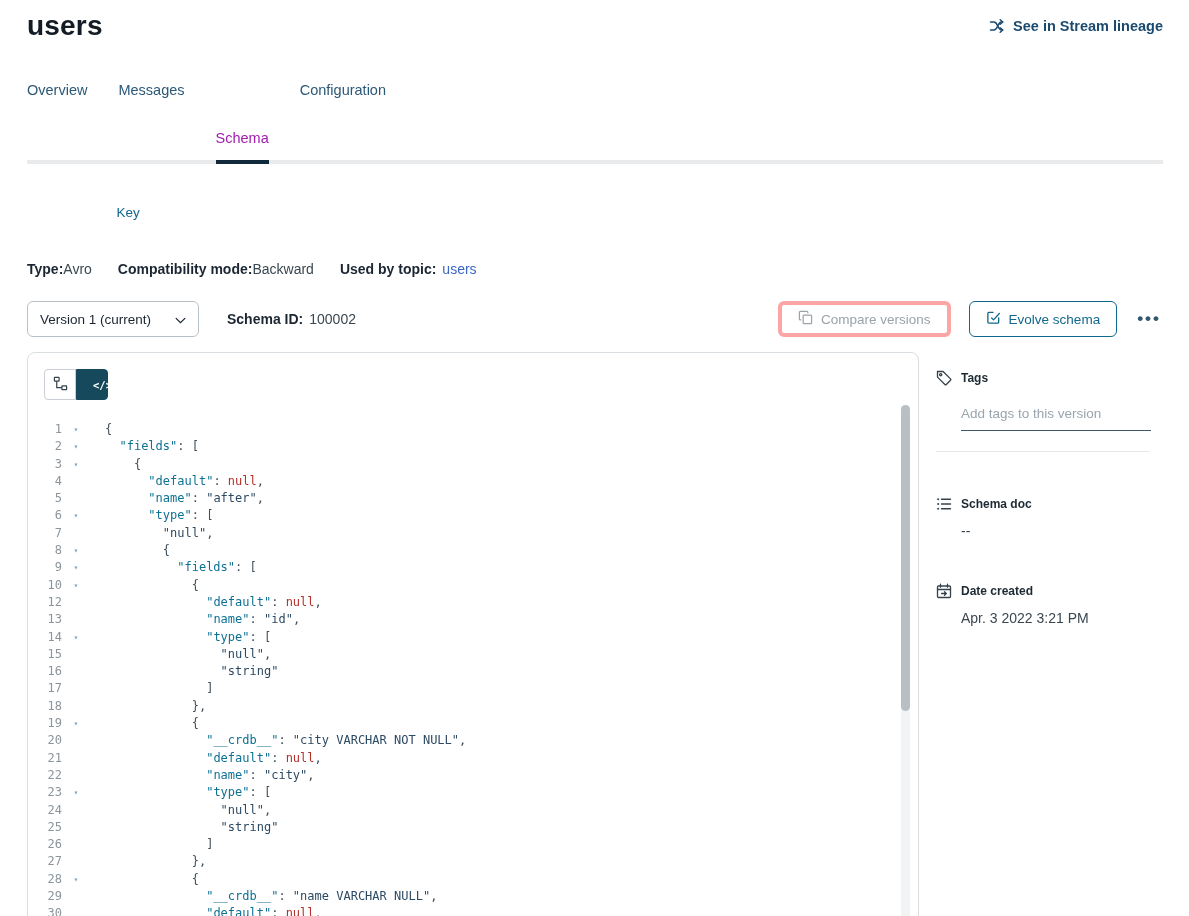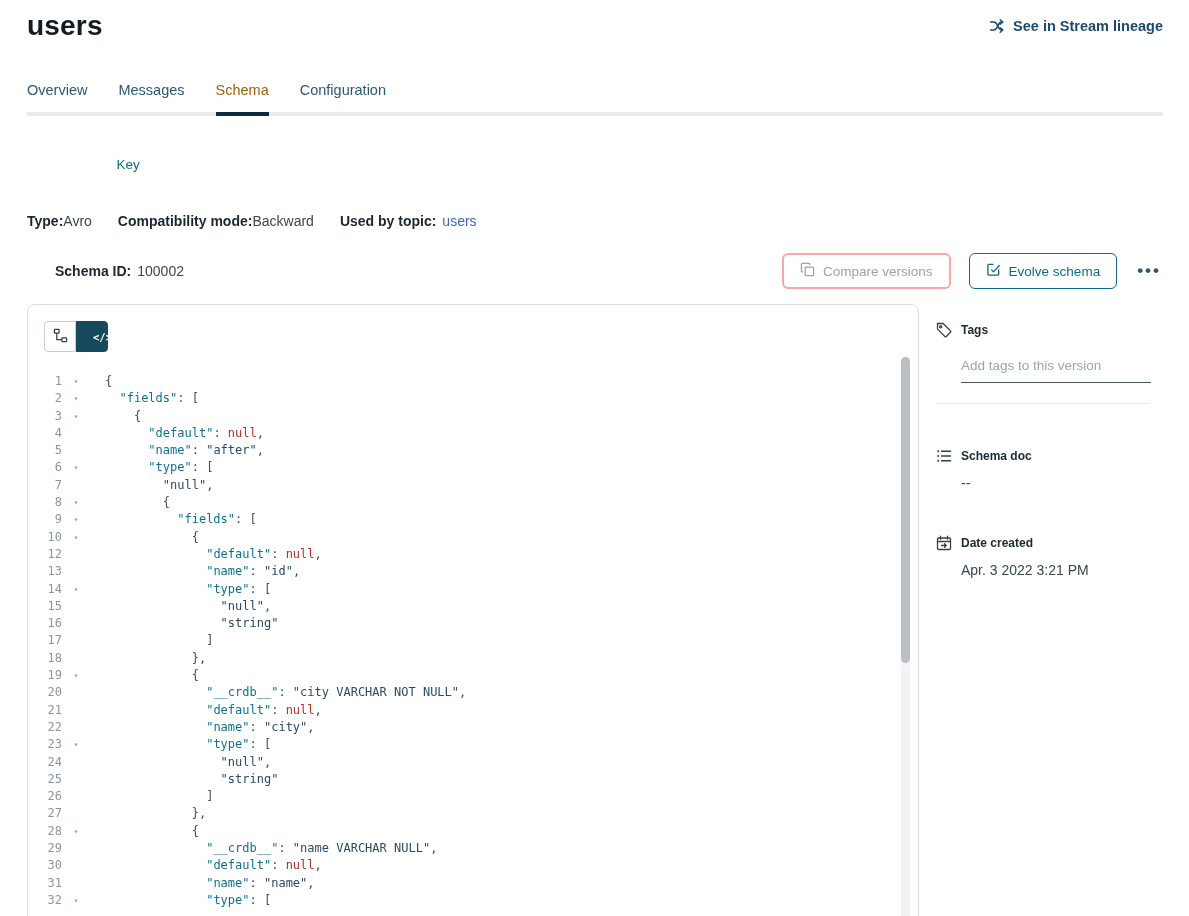--- a/index.html
+++ b/index.html
@@ -10,21 +10,21 @@
   
   .topbar { display:flex; justify-content:space-between; align-items:center; padding-top:10px; }
   .topbar h1 { font-size:28px; font-weight:700; color:#131c24; letter-spacing:.2px; }
   .lineage-link { display:flex; align-items:flex-start; gap:8px; color:#1b4a70; font-size:14.5px;
     font-weight:700; text-decoration:none; cursor:pointer; }
   .lineage-link svg { display:block; }
 
   
   .tabs { display:flex; gap:31px; margin-top:40px; border-bottom:4px solid #e9eaeb; }
   .tab { font-size:14.5px; color:#2c5878; padding-bottom:14px; position:relative; cursor:pointer; }
-  .tab.active { color:#a16207; font-weight:500; }
+  .tab.active { color:#a21caf; font-weight:500;margin-top:48px; }
   .tab.active::after { content:""; position:absolute; left:0; right:0; bottom:-4px; height:4px; background:#102a3c; }
 
   
   .serde { margin-top:33px; display:flex; align-items:center; }
   .serde button { font-family:inherit; font-size:13.5px; border:none; background:none; cursor:pointer; }
   .serde-value { background:#17495d; color:#fff; border-radius:4px; padding:8px 15px; }
   .serde-key { color:#11688c; margin-left:20px; padding:8px 6px; }
 
   
   .meta { margin-top:33px; display:flex; align-items:flex-start; font-size:14px; }
@@ -37,21 +37,21 @@
   .version-bar { margin-top:24px; display:flex; align-items:center; }
   .select { width:172px; height:36px; border:1px solid #b9c1c7; border-radius:6px; background:#fff;
     display:flex; align-items:center; justify-content:space-between; padding:0 12px; font-size:13.5px;
     color:#1b2632; cursor:pointer; }
   .schema-id { margin-left:28px; font-size:14px; display:flex; }
   .schema-id .lbl { font-weight:700; }
   .schema-id .val { margin-left:6px; color:#3a4750; }
   .vb-right { margin-left:auto; display:flex; align-items:center; gap:18px; }
   .btn { height:36px; display:flex; align-items:center; gap:8px; padding:0 16px; border-radius:6px;
     background:#fff; font-family:inherit; font-size:13.5px; cursor:pointer; }
-  .btn-compare { border:2px solid #fca5a5; color:#9aa3ab; }
+  .btn-compare { border:4px solid #fca5a5; color:#9aa3ab; }
   .btn-evolve { border:1px solid #11688c; color:#11688c; font-weight:500; }
   .more-dots { color:#32586e; font-size:17px; letter-spacing:2px; font-weight:700; cursor:pointer;
     background:none; border:none; padding:2px 2px; }
 
   
   .main { margin-top:15px; display:flex; align-items:flex-start; }
   .editor-panel { position:relative; width:892px; height:648px; border:1px solid #d9dee2;
     border-radius:8px; background:#fff; overflow:hidden; }
   .ed-toolbar { display:inline-flex; margin:16px 0 0 16px; }
   .ed-btn { width:32px; height:31px; display:flex; align-items:center; justify-content:center;
@@ -129,20 +129,28 @@
       <span class="lbl">Compatibility mode:</span>
       <span class="val">Backward</span>
     </span>
     <span class="grp">
       <span class="lbl">Used by topic:</span>
       <a class="topic">users</a>
     </span>
   </div>
 
   <div class="version-bar">
+    <div class="select">
+      <span>Version 1 (current)</span>
+      <span>
+        <svg width="11" height="7" viewBox="0 0 12 8" fill="none" stroke="#1b2632" stroke-width="1.4" stroke-linecap="round">
+          <path d="M1 1.5l5 5 5-5"></path>
+        </svg>
+      </span>
+    </div>
     <div class="schema-id">
       <span class="lbl">Schema ID:</span>
       <span class="val">100002</span>
     </div>
     <div class="vb-right">
       <button class="btn btn-compare">
         <span>
           <svg width="15" height="15" viewBox="0 0 16 16" fill="none" stroke="#9aa3ab" stroke-width="1.3">
             <rect x="5.5" y="5.5" width="9" height="9" rx="1"></rect>
             <path d="M10.5 3.5v-1a1 1 0 0 0-1-1h-7a1 1 0 0 0-1 1v7a1 1 0 0 0 1 1h1"></path>

